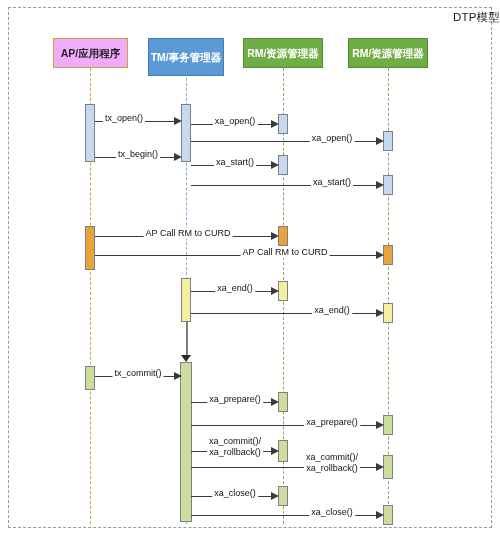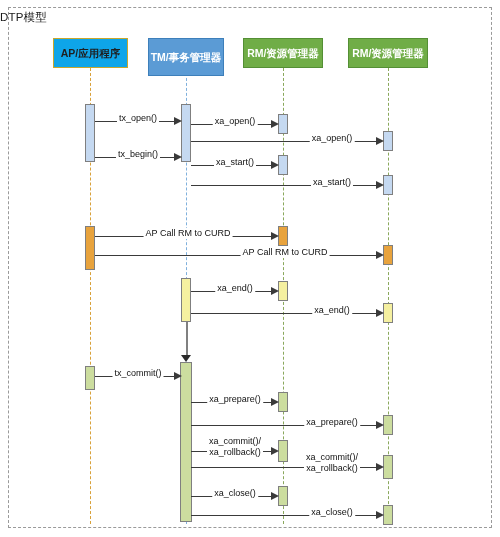--- a/index.html
+++ b/index.html
@@ -1,19 +1,19 @@
 <!DOCTYPE html>
 <html><head>
 <meta charset="utf-8">
 <style>
   html,body{margin:0;padding:0;background:#ffffff;}
   body{font-family:"Liberation Sans","DejaVu Sans",sans-serif;}
   #stage{position:relative;width:500px;height:537px;background:#ffffff;overflow:hidden;}
   #frame{position:absolute;left:8px;top:7px;width:484px;height:521px;border:1px dashed #9a9a9a;box-sizing:border-box;}
-  #title{position:absolute;left:0;top:10px;width:500px;text-align:left;font-size:11.5px;color:#1a1a1a;letter-spacing:.2px;}
+  #title{position:absolute;left:0;top:10px;width:500px;text-align:right;font-size:11.5px;color:#1a1a1a;letter-spacing:.2px;}
   .lifeline{position:absolute;width:0;border-left-width:1.4px;border-left-style:dashed;}
   .head{position:absolute;box-sizing:border-box;display:flex;align-items:center;justify-content:center;font-size:10.5px;font-weight:bold;text-align:center;line-height:1.15;}
   .act{position:absolute;box-sizing:border-box;border:1px solid #7f7f7f;}
   .msg{position:absolute;height:0;border-top:1.3px solid #5a5a5a;}
   .msg.dark{border-top-color:#3a3a3a;}
   .arrowhead{position:absolute;width:0;height:0;border-top:4.5px solid transparent;border-bottom:4.5px solid transparent;border-left:8px solid #3a3a3a;}
   .mlabel{position:absolute;font-size:9px;color:#111;background:#ffffff;padding:0 2px;white-space:nowrap;line-height:1.25;text-align:center;}
   .vflow{position:absolute;width:0;border-left:2px solid #808080;}
   .vhead{position:absolute;width:0;height:0;border-left:5px solid transparent;border-right:5px solid transparent;border-top:7px solid #2b2b2b;}
 </style>
@@ -26,21 +26,21 @@
 
   <div id="title">DTP模型</div>
 
   <div id="lifelines">
       <div class="lifeline" style="left: 90px; top: 68px; height: 456px; border-left-color: rgb(216, 161, 58);"></div>
       <div class="lifeline" style="left: 186px; top: 68px; height: 456px; border-left-color: rgb(127, 176, 221);"></div>
       <div class="lifeline" style="left: 283px; top: 68px; height: 456px; border-left-color: rgb(138, 168, 92);"></div>
       <div class="lifeline" style="left: 388px; top: 68px; height: 456px; border-left-color: rgb(138, 168, 92);"></div>
     </div>
   <div id="heads">
-      <div class="head" style="left: 53px; top: 38px; width: 75px; height: 30px; background: #0ea5e9; border: 1px solid rgb(200, 167, 44); color: rgb(31, 31, 31);">
+      <div class="head" style="left: 53px; top: 38px; width: 75px; height: 30px; background: #f0abfc; border: 1px solid rgb(200, 167, 44); color: rgb(31, 31, 31);">
         <span>AP/应用程序</span>
       </div>
       <div class="head" style="left: 148px; top: 38px; width: 76px; height: 38px; background: rgb(91, 155, 213); border: 1px solid rgb(61, 127, 186); color: rgb(255, 255, 255);">
         <span>TM/事务管理器</span>
       </div>
       <div class="head" style="left: 243px; top: 38px; width: 80px; height: 30px; background: rgb(112, 173, 71); border: 1px solid rgb(84, 143, 53); color: rgb(255, 255, 255);">
         <span>RM/资源管理器</span>
       </div>
       <div class="head" style="left: 348px; top: 38px; width: 80px; height: 30px; background: rgb(112, 173, 71); border: 1px solid rgb(84, 143, 53); color: rgb(255, 255, 255);">
         <span>RM/资源管理器</span>
@@ -68,21 +68,21 @@
       <div class="act" style="left: 278px; top: 486px; width: 10px; height: 20px; background: rgb(204, 221, 159);"></div>
       <div class="act" style="left: 383px; top: 505px; width: 10px; height: 20px; background: rgb(204, 221, 159);"></div>
     </div>
   <div id="flow">
       <div class="vflow" style="left: 186px; top: 322px; height: 35px;"></div>
       <div class="vhead" style="left: 181px; top: 355px;"></div>
     </div>
   <div id="msgs">
       <div class="msg dark" style="left: 95px; top: 121px; width: 80px;"></div>
       <div class="arrowhead" style="left: 174px; top: 117px;"></div>
-      <div class="mlabel" style="left: 138px; top: 113px; transform: translateX(-50%);">tx_open()</div>
+      <div class="mlabel" style="left: 124px; top: 113px; transform: translateX(-50%);">tx_open()</div>
       <div class="msg dark" style="left: 191px; top: 124px; width: 81px;"></div>
       <div class="arrowhead" style="left: 271px; top: 120px;"></div>
       <div class="mlabel" style="left: 235px; top: 116px; transform: translateX(-50%);">xa_open()</div>
       <div class="msg dark" style="left: 191px; top: 141px; width: 186px;"></div>
       <div class="arrowhead" style="left: 376px; top: 137px;"></div>
       <div class="mlabel" style="left: 332px; top: 133px; transform: translateX(-50%);">xa_open()</div>
       <div class="msg dark" style="left: 95px; top: 157px; width: 80px;"></div>
       <div class="arrowhead" style="left: 174px; top: 153px;"></div>
       <div class="mlabel" style="left: 138px; top: 149px; transform: translateX(-50%);">tx_begin()</div>
       <div class="msg dark" style="left: 191px; top: 165px; width: 81px;"></div>

